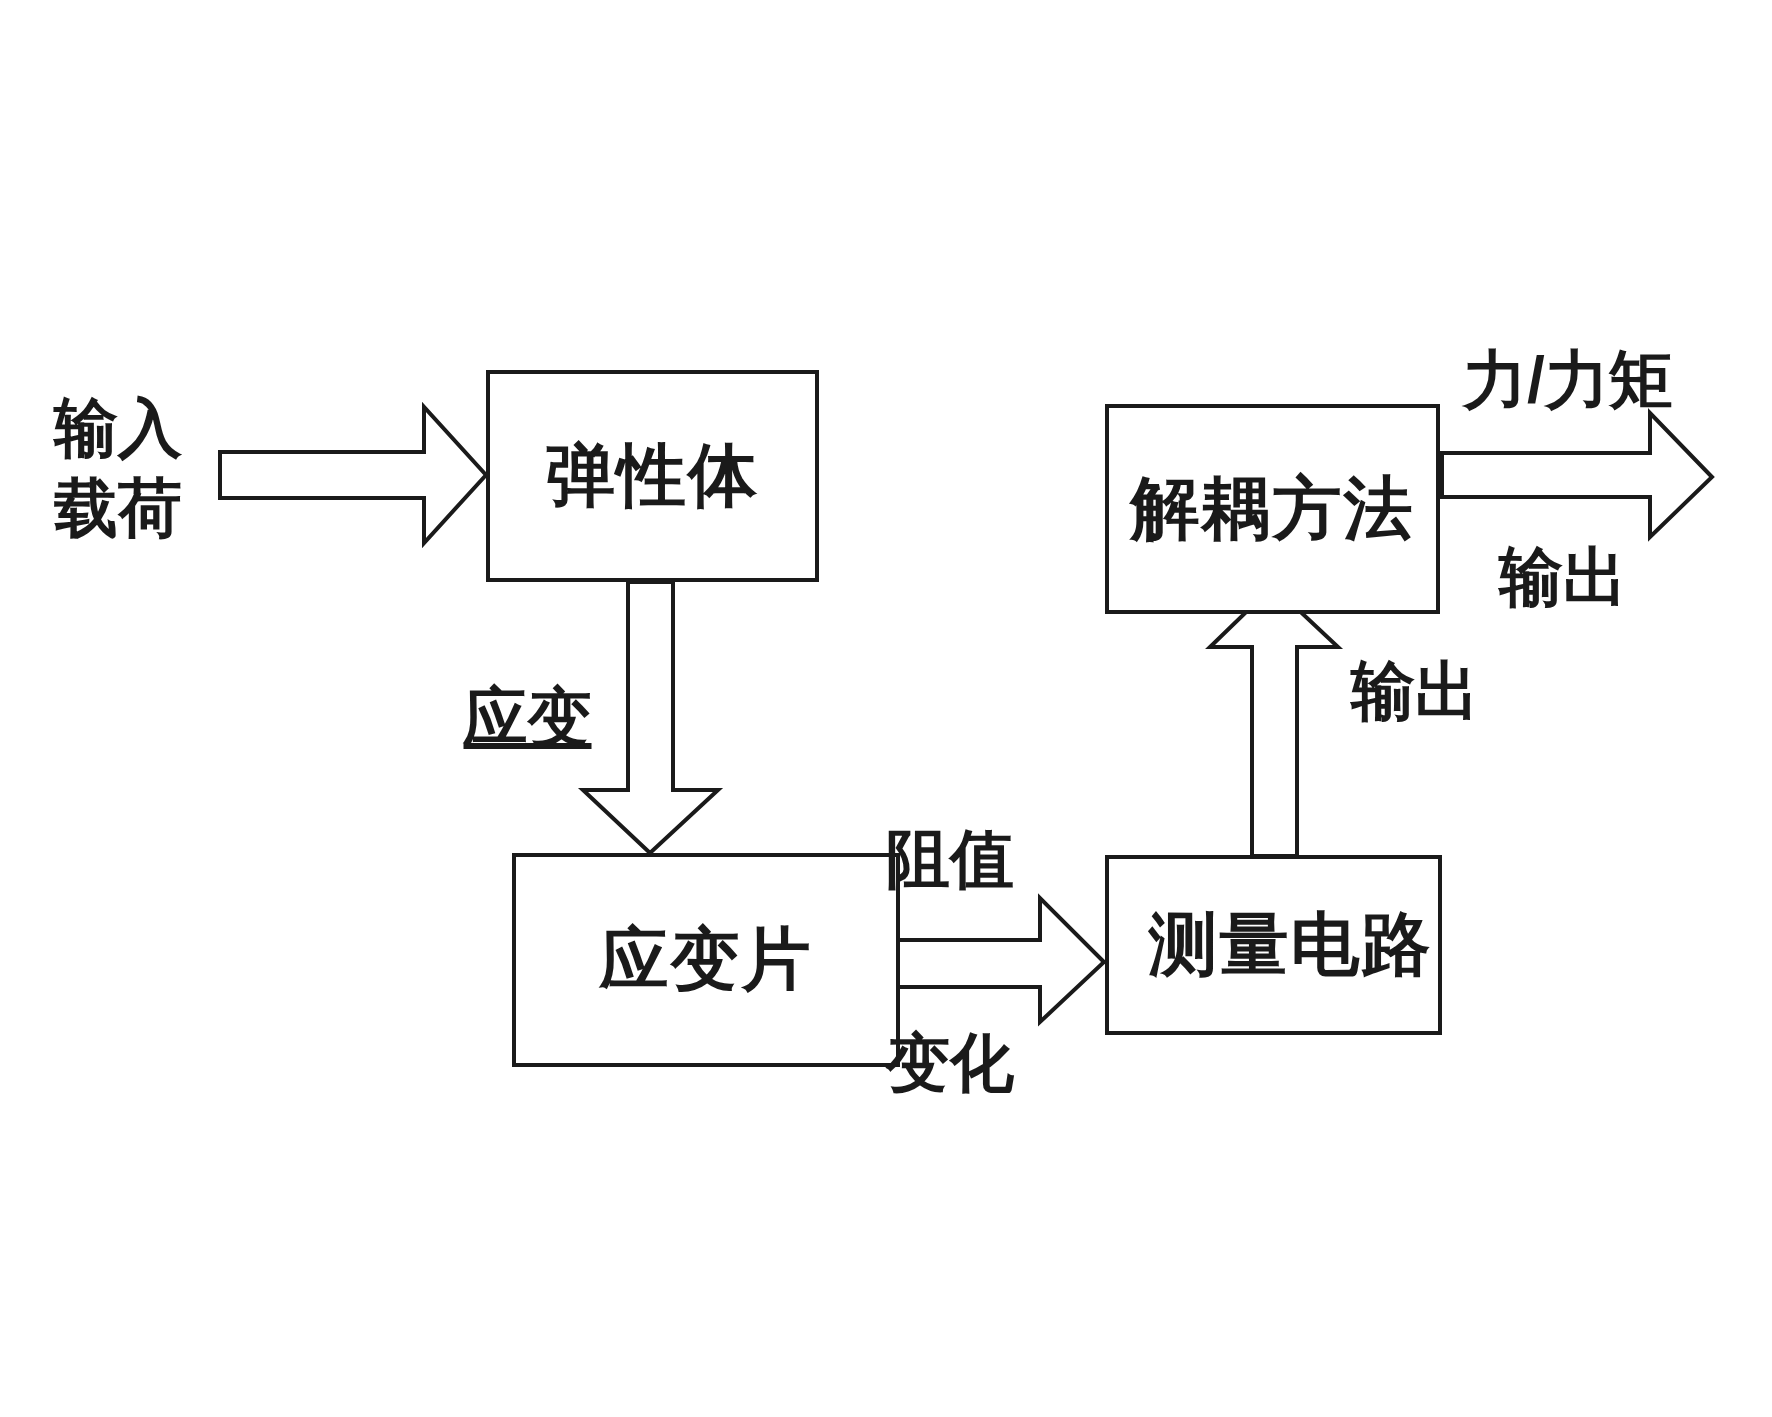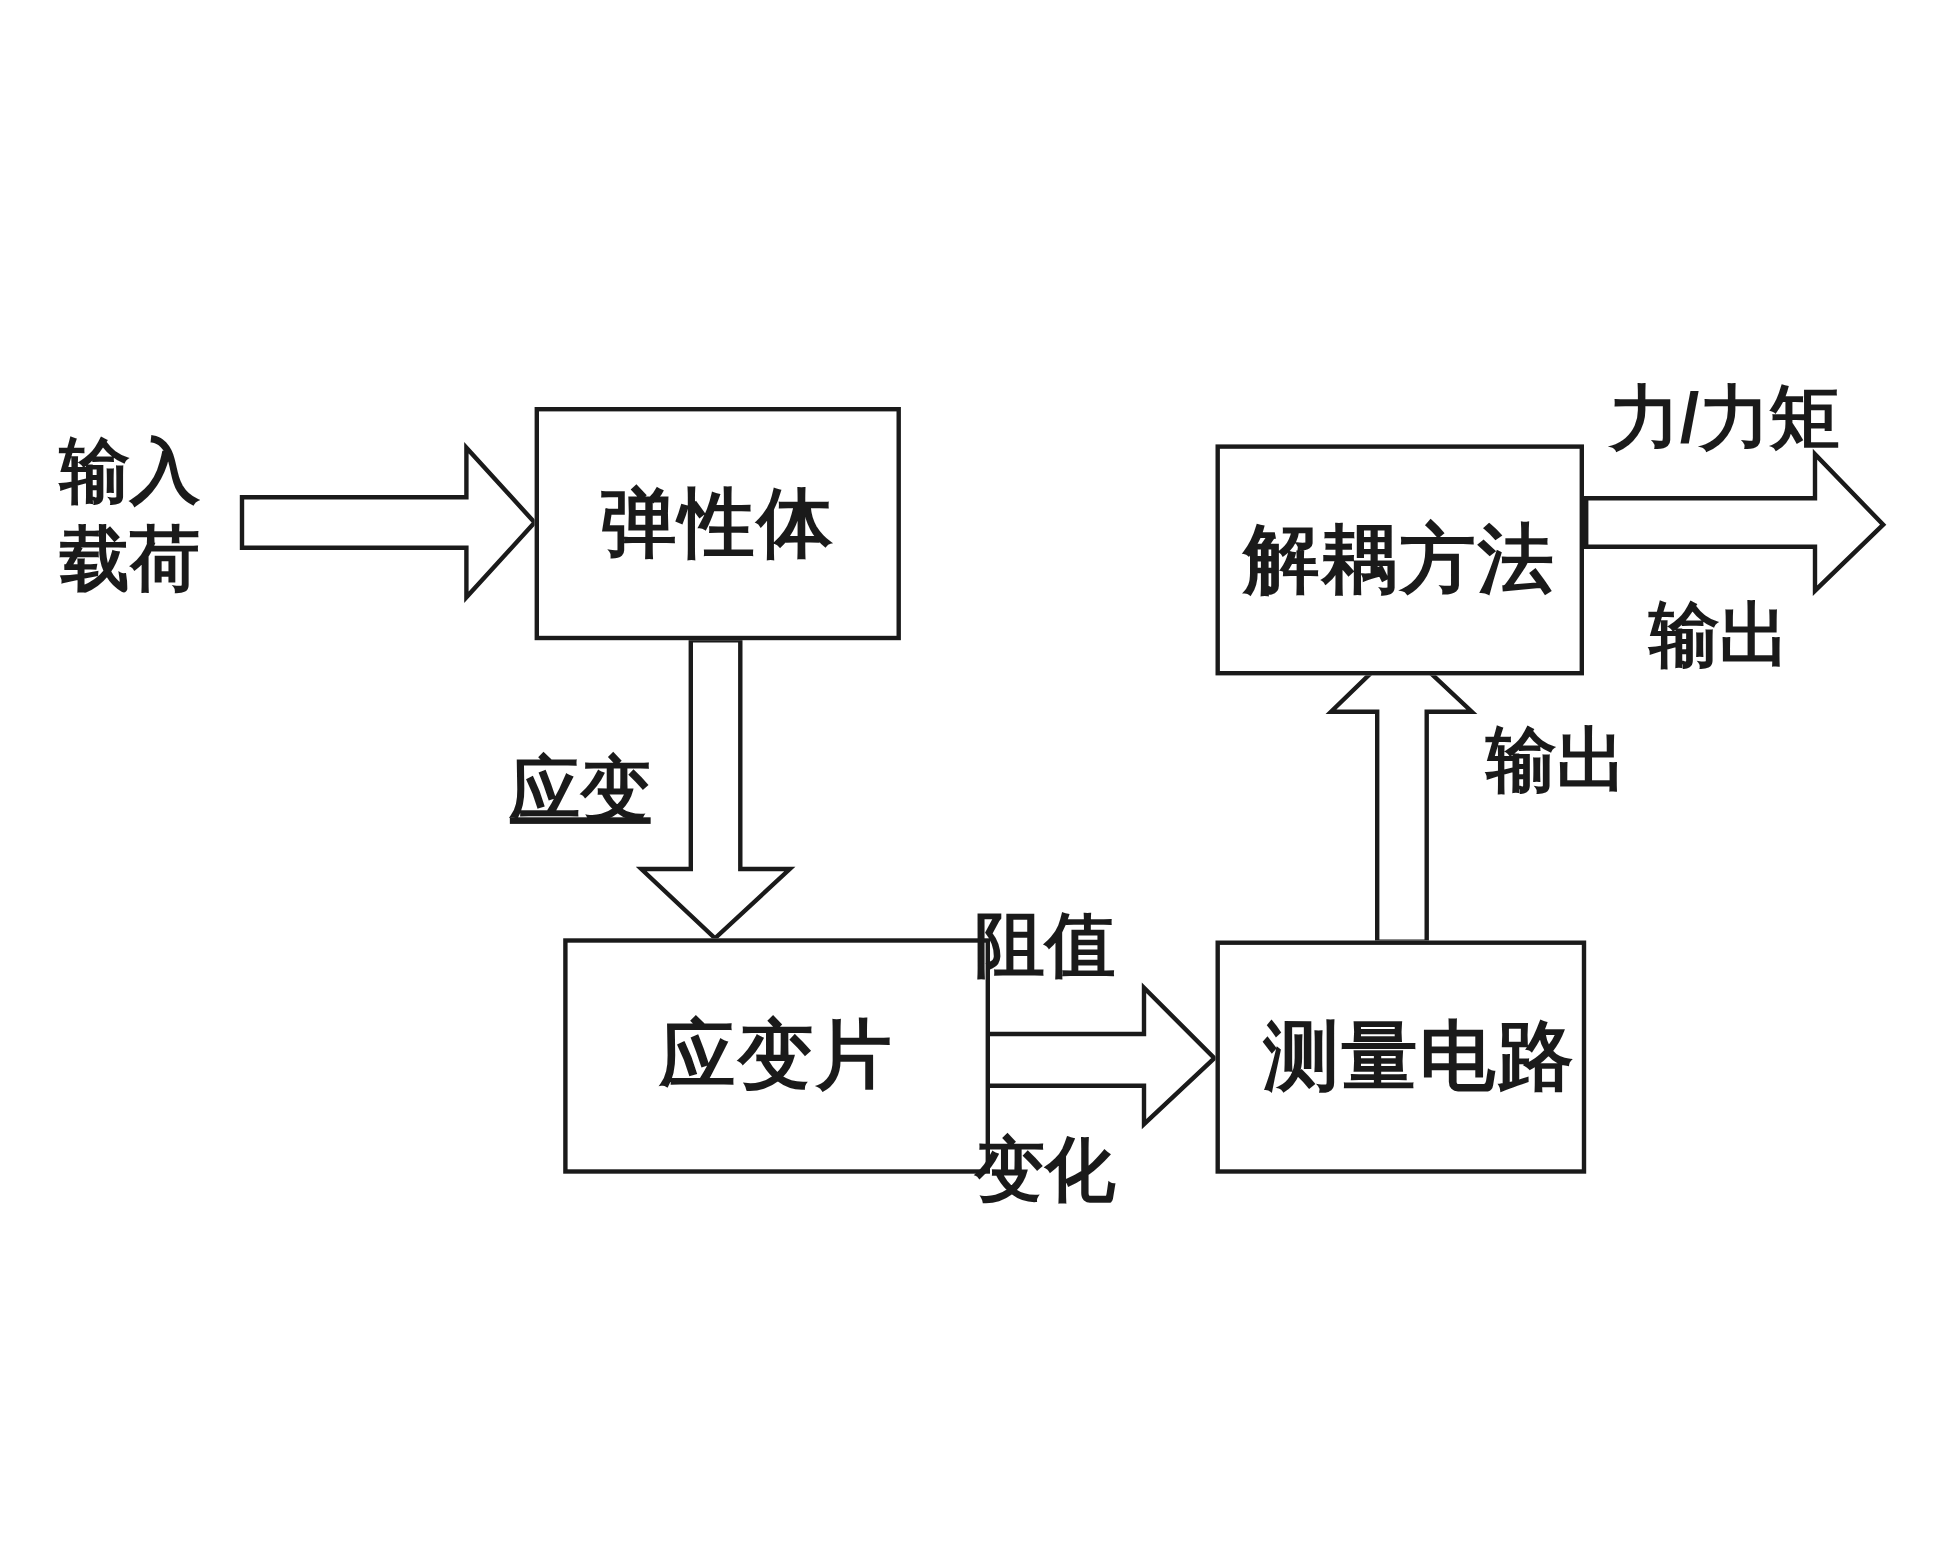--- a/index.html
+++ b/index.html
@@ -37,21 +37,21 @@
     display: flex;
     align-items: center;
     justify-content: center;
     font-size: 69px;
     font-weight: 700;
     letter-spacing: 2px;
     white-space: nowrap;
   }
   .node-elastic   { left: 486px;  top: 370px; width: 333px; height: 212px; }
   .node-gauge     { left: 512px;  top: 853px; width: 388px; height: 214px; }
-  .node-circuit   { left: 1105px; top: 855px; width: 337px; height: 212px; padding-left: 34px; }
+  .node-circuit   { left: 1105px; top: 855px; width: 337px; height: 180px; padding-left: 34px; }
   .node-decouple  { left: 1105px; top: 372px; width: 335px; height: 210px; margin-top: 32px; }
   .edge-label {
     position: absolute;
     text-align: center;
     font-size: 64px;
     font-weight: 700;
     line-height: 80px;
     white-space: nowrap;
   }
   .edge-label span { display: block; }

